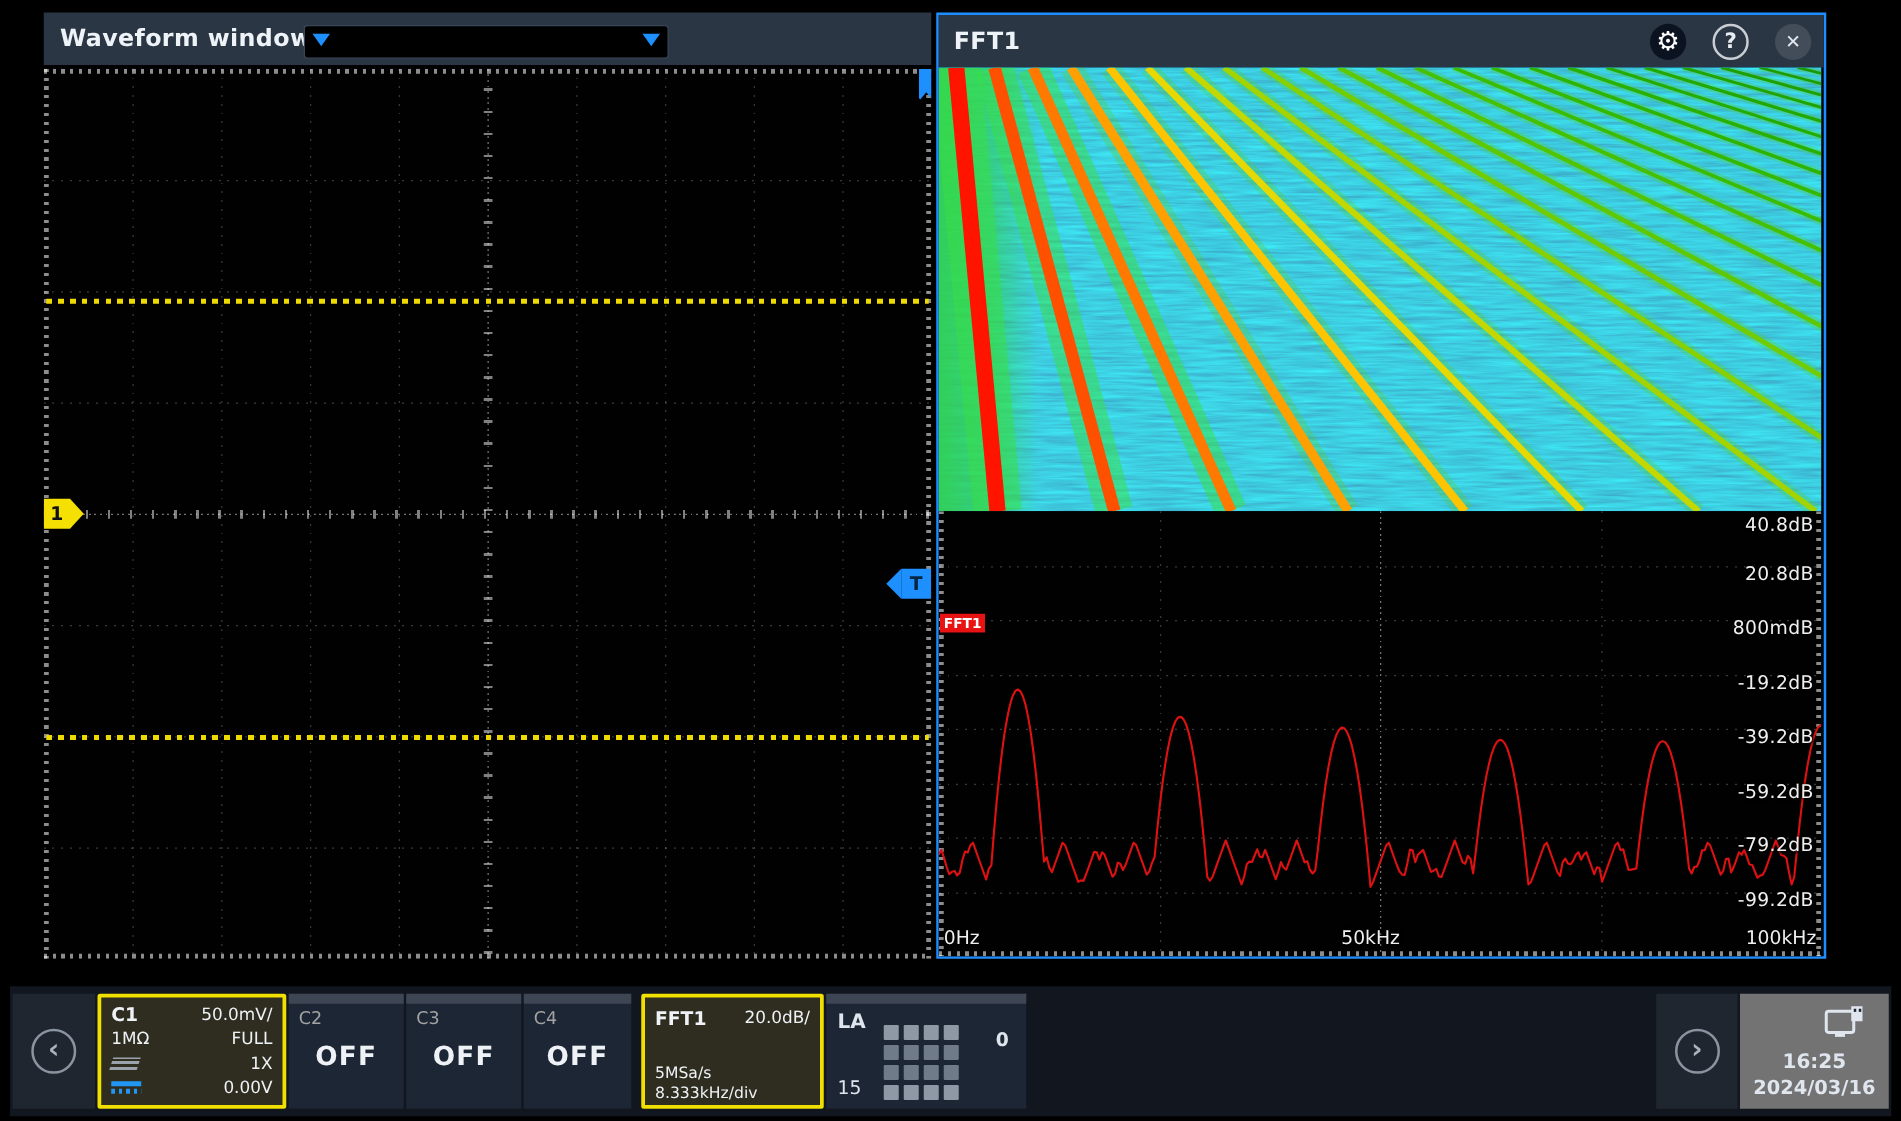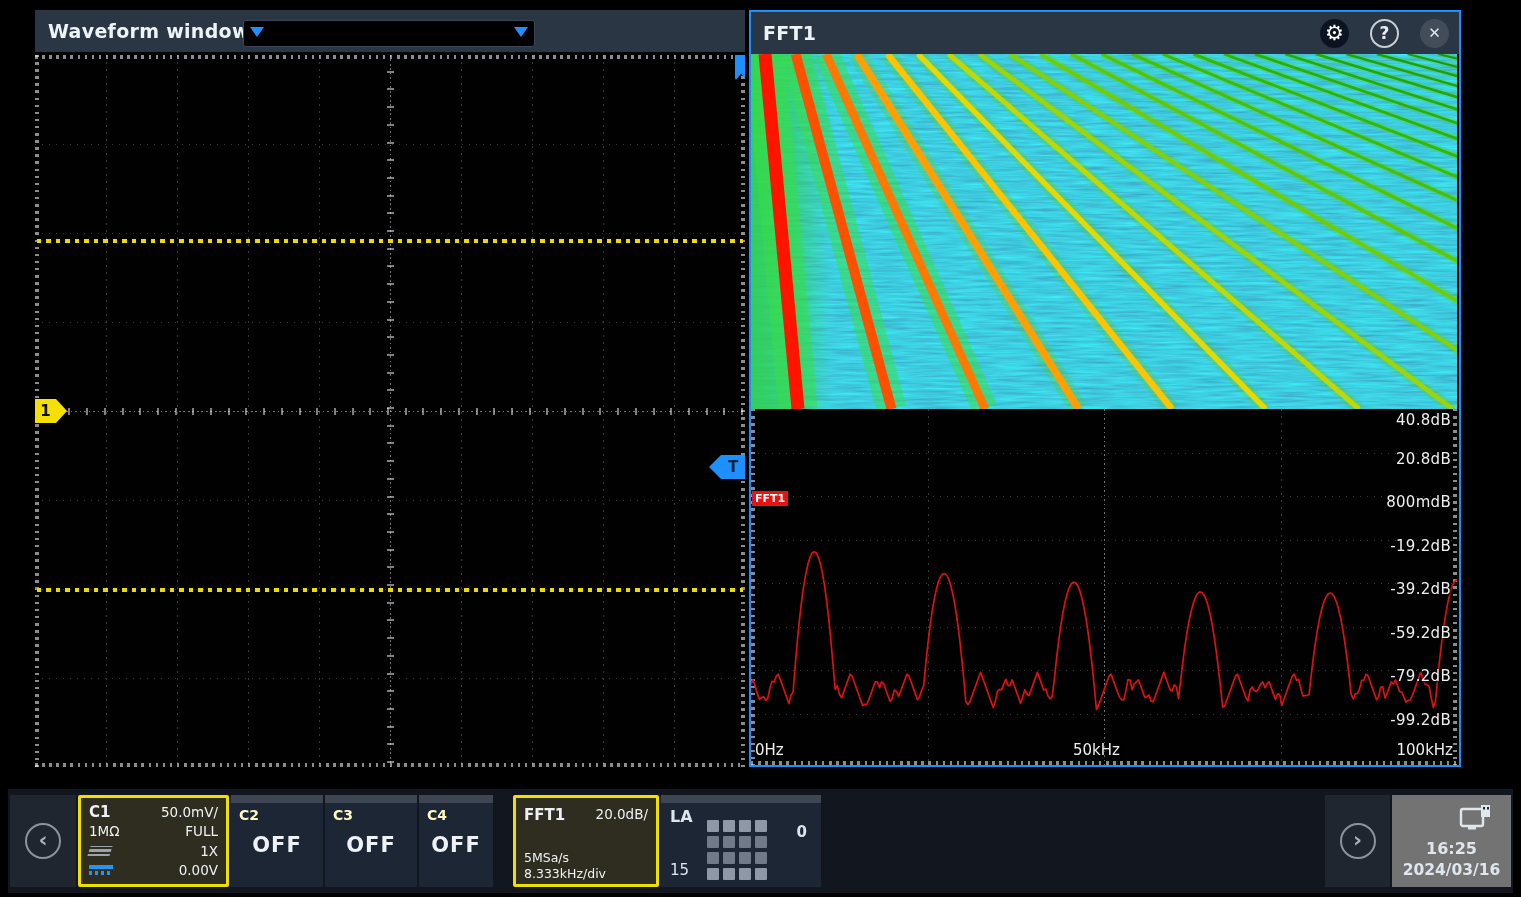--- a/index.html
+++ b/index.html
@@ -62,21 +62,21 @@
     font-size:11px;font-weight:700;padding:1px 3px;line-height:13px;}
   
   #bottom-bar{position:absolute;left:8px;top:789px;width:1505px;height:104px;background:#12161f;}
   .bb-panel{position:absolute;top:6px;height:92px;background:#1d2634;box-sizing:border-box;}
   .bb-strip::before{content:"";position:absolute;left:0;right:0;top:0;height:8px;background:#3e4654;}
   .bb-arrow{background:#20262f;display:flex;align-items:center;justify-content:center;}
   .ring{width:36px;height:36px;border:2.5px solid #8a93a0;border-radius:50%;display:flex;
     align-items:center;justify-content:center;color:#aab2bc;font-size:22px;font-weight:700;line-height:1;padding-bottom:3px;box-sizing:border-box;}
   .ch-on{border:3px solid #f0e000;background:#2e2d1f;border-radius:2px;color:#eef2f6;}
   .ch-off{color:#eef2f6;}
-  .ch-off .ch-name{position:absolute;left:8px;top:12px;font-size:14px;color:#fef9c3;font-weight:bold;}
+  .ch-off .ch-name{position:absolute;left:8px;top:12px;font-size:14px;color:#a3a3a3;}
   .ch-off .ch-state{position:absolute;left:0;right:0;top:38px;text-align:center;font-size:21px;font-weight:700;letter-spacing:1px;}
   .c1-grid{position:absolute;inset:4px 8px;display:flex;flex-direction:column;justify-content:space-between;}
   .c1-row{display:flex;justify-content:space-between;align-items:center;height:20px;}
   .c1-l{font-size:13.5px;} .c1-r{font-size:13.5px;text-align:right;}
   .c1-name{font-size:15px;font-weight:700;}
   .coup-icon{width:22px;height:10px;transform:skewX(-18deg);
     background-image:repeating-linear-gradient(0deg,#9aa2ac 0 2.5px,transparent 2.5px 4.5px);}
   .bw-icon{width:24px;height:11px;display:flex;flex-direction:column;gap:2px;}
   .bw-bar{height:4.5px;background:#2196f3;}
   .bw-dots{height:3.5px;background-image:repeating-linear-gradient(90deg,#2196f3 0 3px,transparent 3px 6px);}
@@ -287,21 +287,21 @@
   </div>
 
   <div class="bb-panel ch-off bb-strip" style="left:223px;width:92px;">
     <span class="ch-name">C2</span>
     <span class="ch-state">OFF</span>
   </div>
   <div class="bb-panel ch-off bb-strip" style="left:317px;width:92px;">
     <span class="ch-name">C3</span>
     <span class="ch-state">OFF</span>
   </div>
-  <div class="bb-panel ch-off bb-strip" style="left:411px;width:74px;">
+  <div class="bb-panel ch-off bb-strip" style="left:411px;width:86px;">
     <span class="ch-name">C4</span>
     <span class="ch-state">OFF</span>
   </div>
 
   <div class="bb-panel ch-on" id="fft-panel" style="left:505px;width:146px;">
     <div class="f-row1">
       <span class="f-name">FFT1</span>
       <span class="f-scale">20.0dB/</span>
     </div>
     <span class="f-sr">5MSa/s</span>

